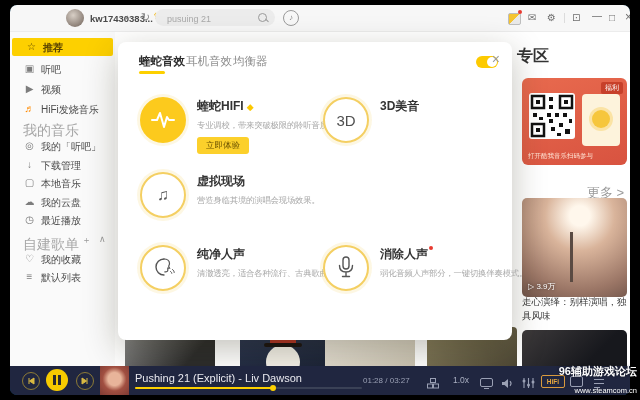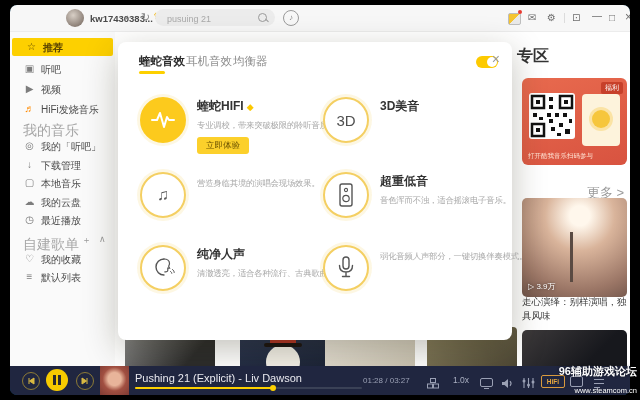--- a/index.html
+++ b/index.html
@@ -272,34 +272,22 @@
       <div class="ct">
         <div class="t">3D美音</div>
       </div>
     </div>
 
     <div class="cell" style="left:22px;top:130px;">
       <div class="ring">
           <span class="iconnotes">♫</span>
         </div>
       <div class="ct">
+        <div class="t">虚拟现场</div>
         <div class="d">营造身临其境的演唱会现场效果。</div>
-      </div>
-    </div>
-    <div class="cell" style="left:205px;top:130px;">
-      <div class="ring">
-        <svg width="20" height="26" viewBox="0 0 20 26">
-            <rect x="4" y="2" width="12" height="22" rx="2" fill="none" stroke="#555" stroke-width="1.4"></rect>
-        <circle cx="10" cy="8" r="1.6" fill="none" stroke="#555" stroke-width="1.1"></circle>
-        <circle cx="10" cy="16.5" r="3.2" fill="none" stroke="#555" stroke-width="1.2"></circle>
-          </svg>
-      </div>
-      <div class="ct">
-        <div class="t">超重低音</div>
-        <div class="d">音色浑而不浊，适合摇滚电子音乐。</div>
       </div>
     </div>
 
     <div class="cell" style="left:22px;top:203px;">
       <div class="ring">
         <svg width="24" height="24" viewBox="0 0 24 24">
           <path d="M13 3a8 8 0 1 0 0 16" fill="none" stroke="#555" stroke-width="1.4" stroke-linecap="round"></path>
           <path d="M13 3c3.2 0 5.5 2 5.5 4.4 0 1.4-.8 2-.8 3l.9 1.8h-1.8v2c0 1.2-1.2 2-3 1.6" fill="none" stroke="#555" stroke-width="1.2" stroke-linecap="round"></path>
           <path d="M19.5 15.5c.8.4 1.2 1 1.3 1.8M21.5 13.5c1.2.8 1.7 1.9 1.7 3" fill="none" stroke="#555" stroke-width="1" stroke-linecap="round"></path>
         </svg>
@@ -310,20 +298,21 @@
       </div>
     </div>
     <div class="cell" style="left:205px;top:203px;">
       <div class="ring">
         <svg width="22" height="26" viewBox="0 0 22 26">
           <rect x="8" y="2" width="6" height="12" rx="3" fill="none" stroke="#555" stroke-width="1.4"></rect>
           <path d="M4.5 10.5c0 4.5 2.8 6.5 6.5 6.5s6.5-2 6.5-6.5M11 17v4.5M7.5 21.5h7" fill="none" stroke="#555" stroke-width="1.4" stroke-linecap="round"></path>
         </svg>
       </div>
       <div class="ct">
+        <div class="t"><span>消除人声</span><span class="rdot"></span></div>
         <div class="d">弱化音频人声部分，一键切换伴奏模式。</div>
       </div>
     </div>
   </div>
 
   <div class="pbar">
     <div class="pcirc prev" style="left:12px;">
       <svg width="16" height="16" viewBox="0 0 16 16">
           <path d="M6 5v6M11 5l-4.5 3L11 11z" fill="#d9b943" stroke="#d9b943" stroke-width="1"></path>
         </svg>

